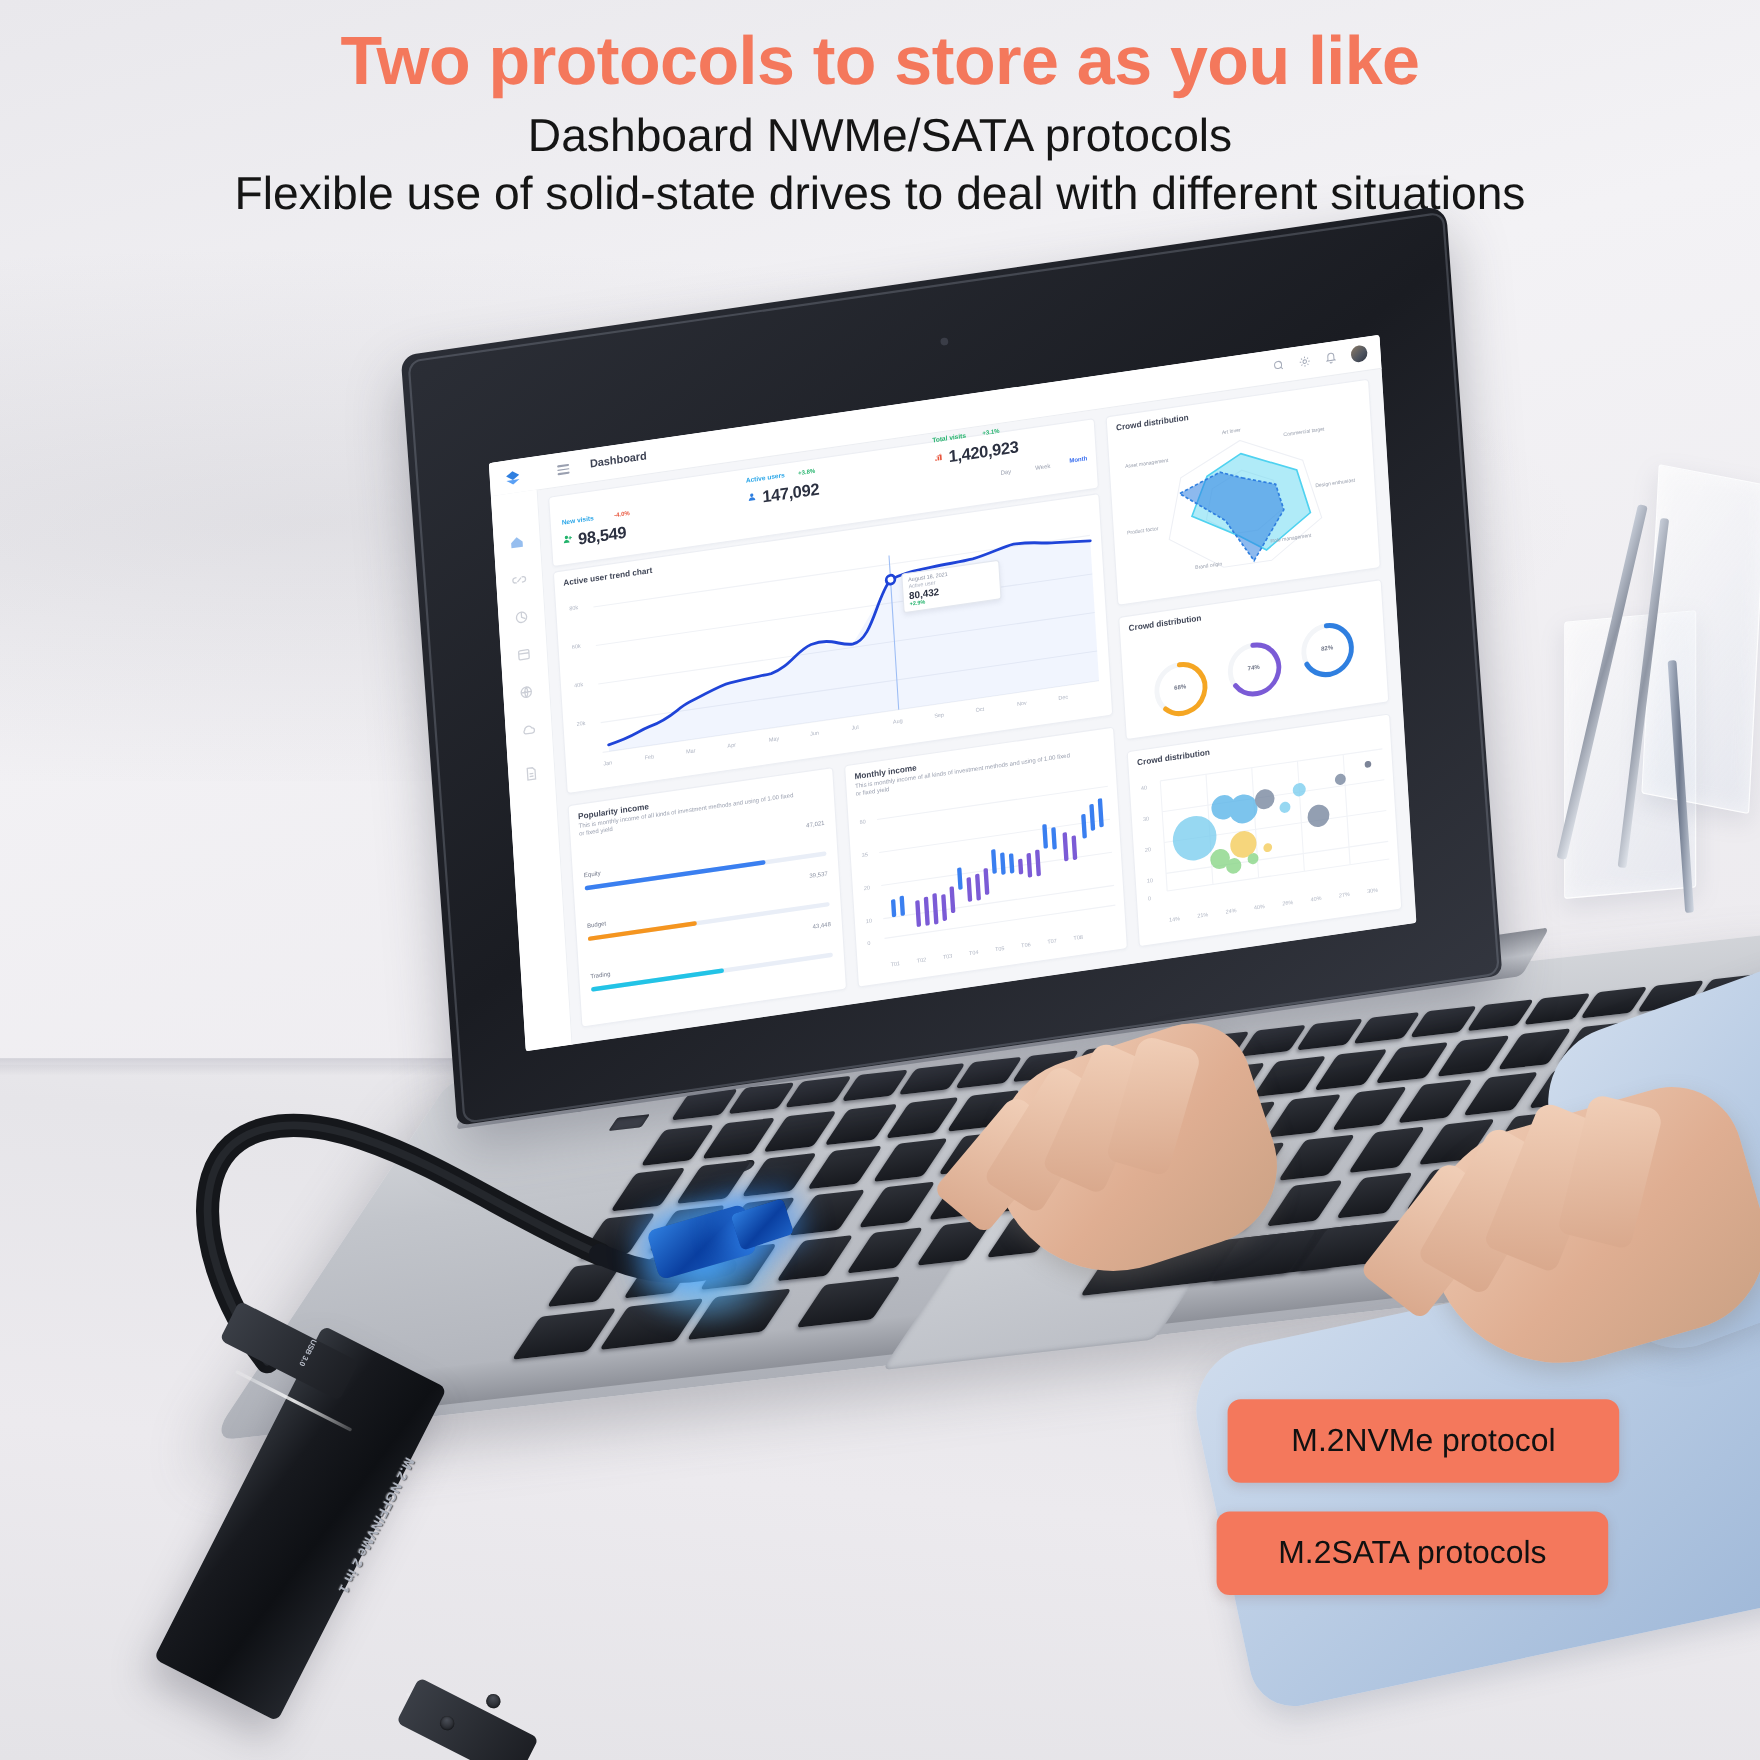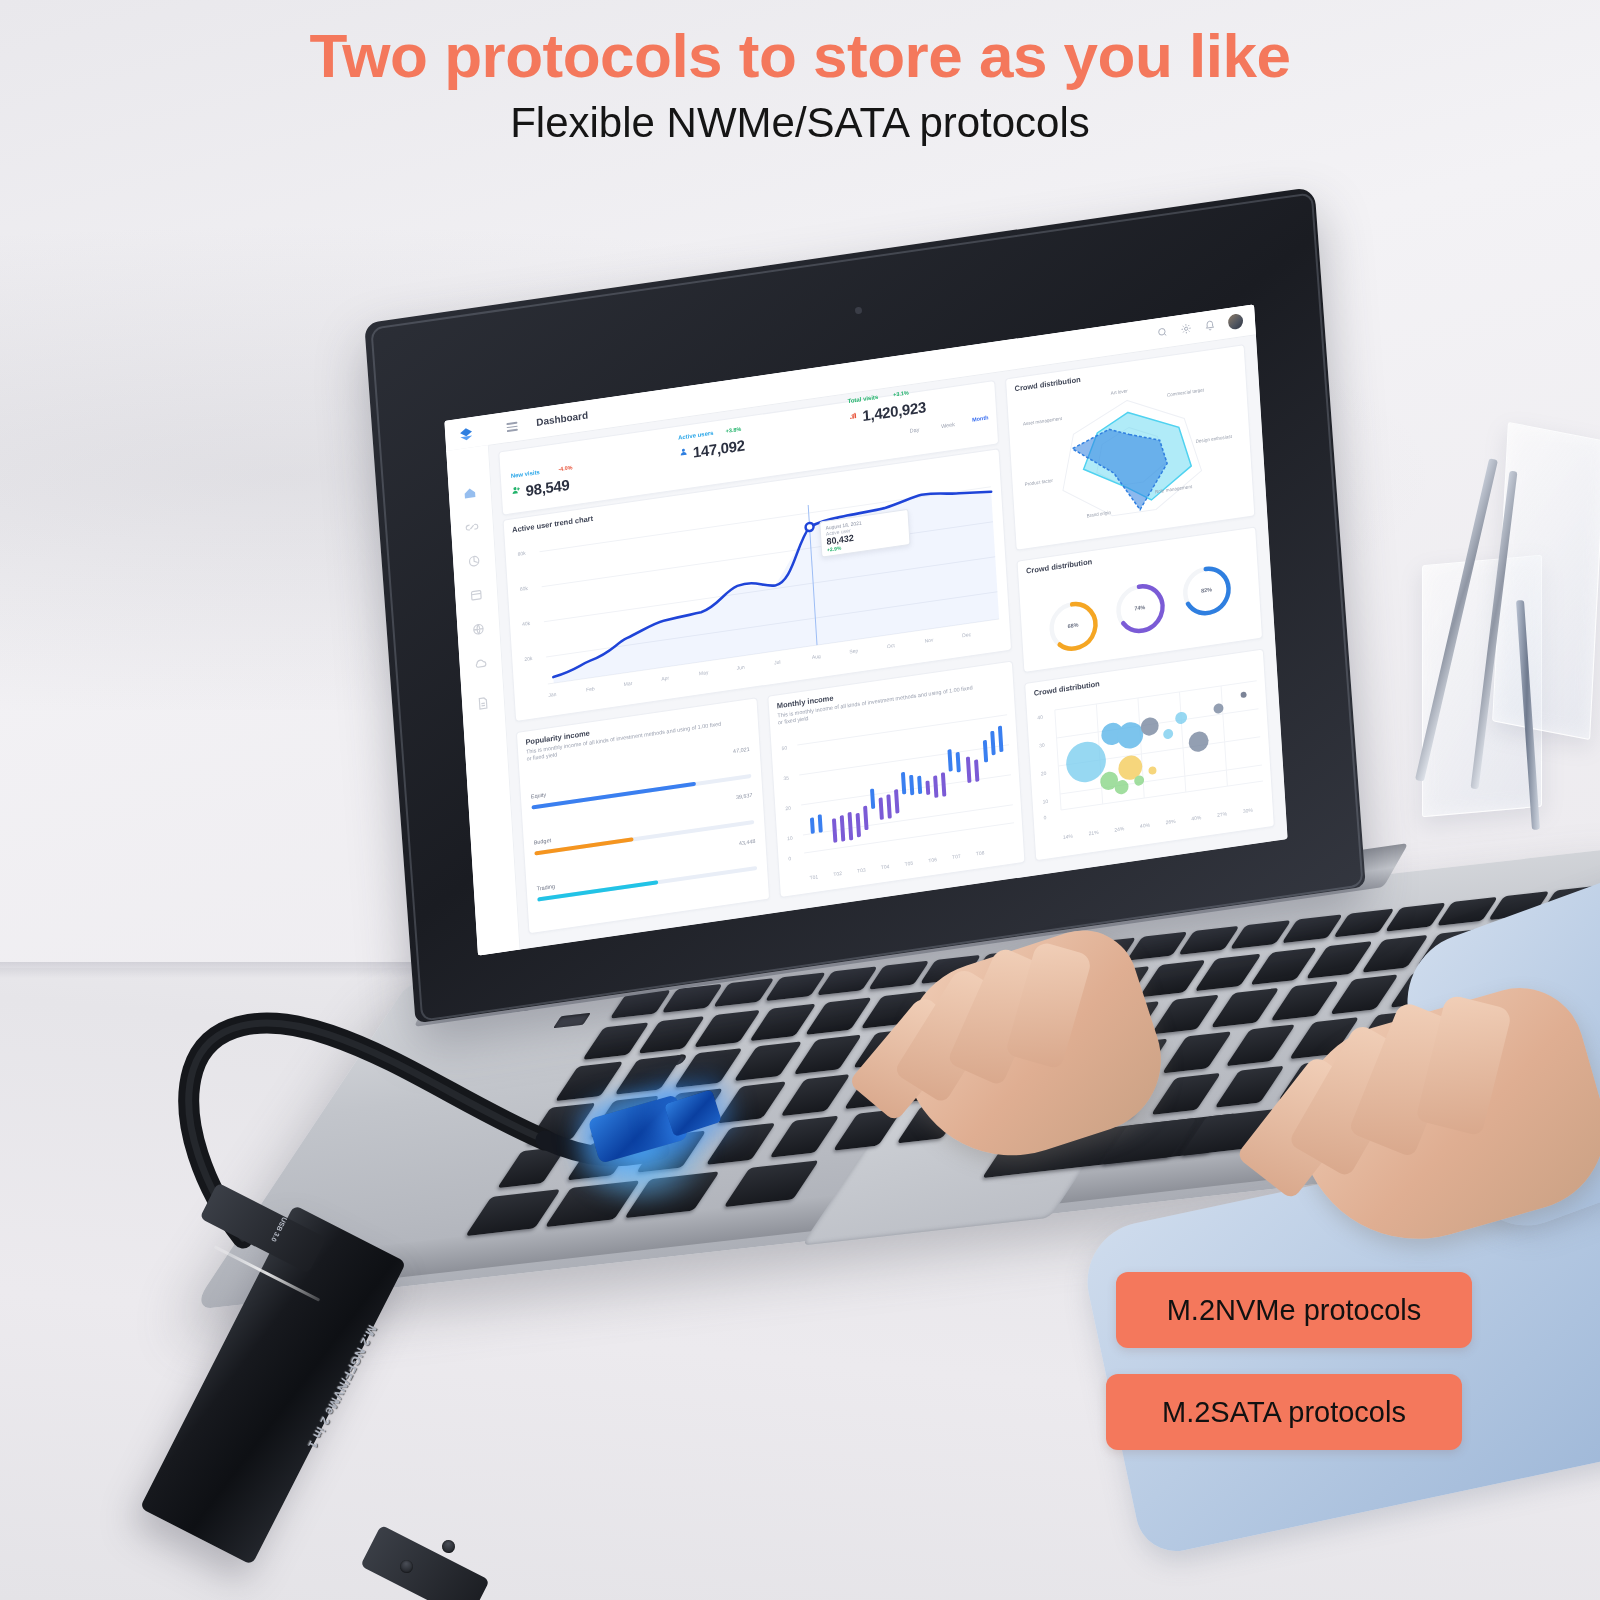--- a/index.html
+++ b/index.html
@@ -162,21 +162,22 @@
 <body>
 
 <div id="stage">
 
   <div class="wall"></div>
   <div class="wall-shadow"></div>
   <div class="desk"></div>
   <div class="desk-edge"></div>
 
   <div class="headline">Two protocols to store as you like</div>
-  <div class="sub1">Flexible NWMe/SATA protocols</div>
+  <div class="sub1">Dashboard NWMe/SATA protocols</div>
+  <div class="sub2">Flexible use of solid-state drives to deal with different situations</div>
 
   <div>
     <div class="holder" style="left:1422px;top:560px;width:118px;height:250px;border-radius:3px;
          transform:skewY(-5deg);"></div>
     <div class="holder" style="left:1500px;top:430px;width:96px;height:300px;border-radius:3px;
          transform:skewY(8deg) rotate(3deg);"></div>
     <div class="pen" style="left:1452px;top:455px;width:9px;height:330px;transform:rotate(13deg);"></div>
     <div class="pen" style="left:1490px;top:470px;width:8px;height:320px;transform:rotate(7deg);"></div>
     <div class="pen" style="left:1524px;top:600px;width:8px;height:230px;transform:rotate(-4deg);
          background:linear-gradient(95deg,#b9c2d2,#6f7a8e 45%,#d3d9e3);"></div>
@@ -641,16 +642,16 @@
     <div class="finger" style="left:1430px;top:1000px;width:68px;height:130px;transform:rotate(14deg);"></div>
 
     <div class="hand" style="left:905px;top:950px;width:250px;height:200px;
          border-radius:100px 60px 80px 120px;transform:rotate(-18deg);"></div>
     <div class="finger" style="left:878px;top:1000px;width:62px;height:116px;transform:rotate(40deg);"></div>
     <div class="finger" style="left:922px;top:972px;width:60px;height:126px;transform:rotate(32deg);"></div>
     <div class="finger" style="left:970px;top:952px;width:60px;height:128px;transform:rotate(24deg);"></div>
     <div class="finger" style="left:1020px;top:946px;width:58px;height:118px;transform:rotate(16deg);"></div>
   </div>
 
-  <div class="badge" style="left:1116px;top:1272px;width:356px;height:76px;">M.2NVMe protocols</div>
+  <div class="badge" style="left:1116px;top:1272px;width:356px;height:76px;">M.2NVMe protocol</div>
   <div class="badge" style="left:1106px;top:1374px;width:356px;height:76px;">M.2SATA protocols</div>
 
 </div>
 
 </body></html>

